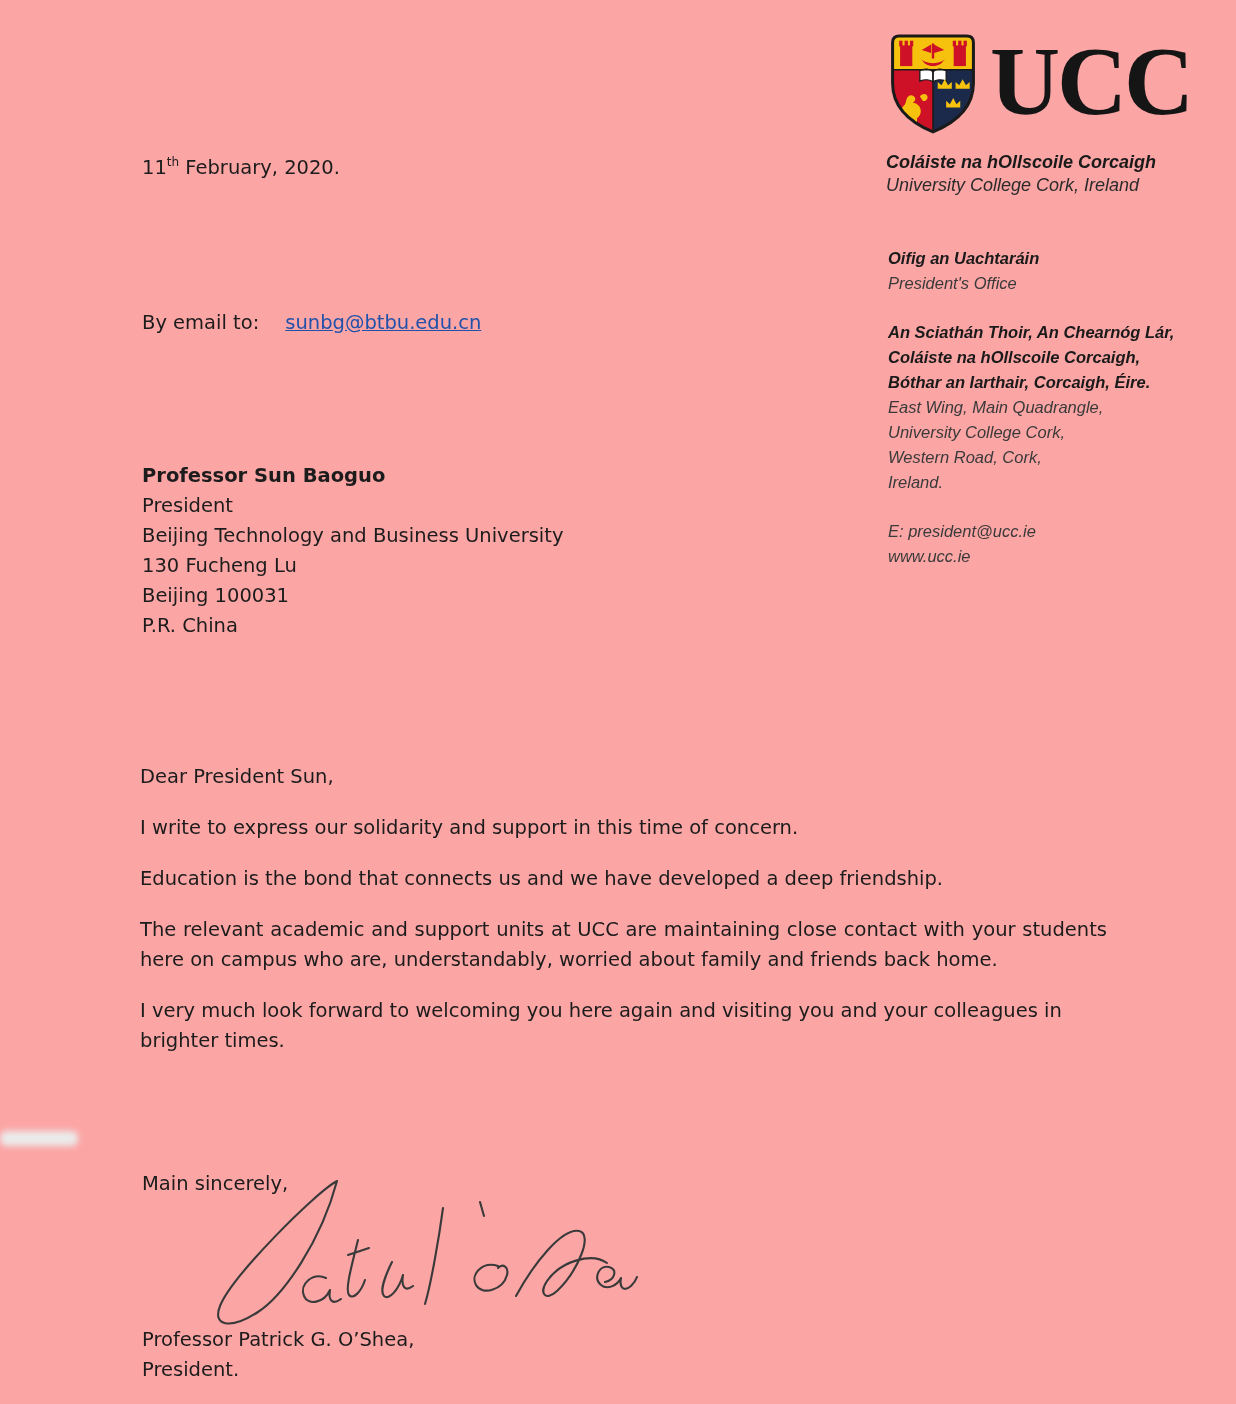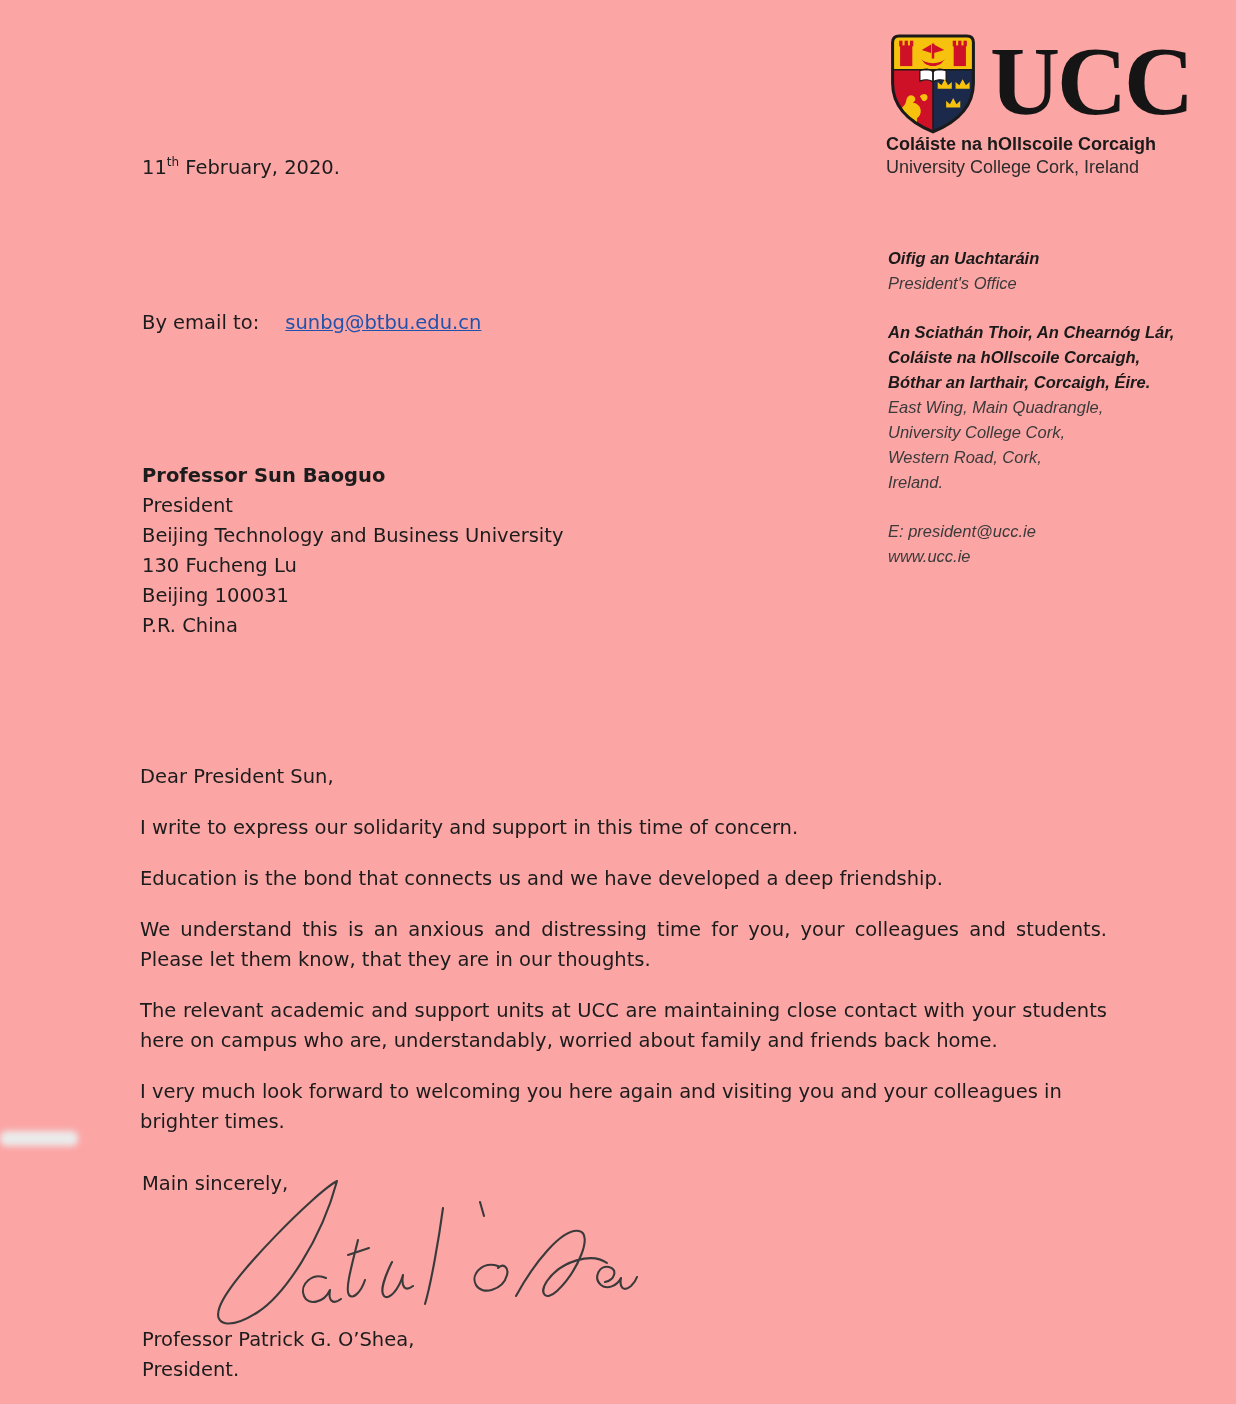--- a/index.html
+++ b/index.html
@@ -12,21 +12,21 @@
     overflow:hidden;
   }
   
   .brand{position:absolute;left:886px;top:30px;display:flex;align-items:flex-start;}
   .crest{width:94px;height:106px;flex:0 0 auto;}
   .wordmark{
     font-family:"Liberation Serif","DejaVu Serif",serif;
     font-weight:bold;font-size:97px;line-height:104px;
     letter-spacing:-3px;color:#151515;margin-left:10px;
   }
-  .brand-names{position:absolute;left:886px;top:133px;font-family:"Liberation Sans",sans-serif;line-height:23px;}
+  .brand-names{position:absolute;left:886px;top:151px;font-family:"Liberation Sans",sans-serif;line-height:23px;font-style:italic;}
   .brand-irish{font-size:18px;font-weight:bold;color:#1a1a1a;}
   .brand-english{font-size:18px;color:#2b2b2b;}
   
   .sidebar{
     position:absolute;left:888px;top:246px;width:330px;
     font-family:"Liberation Sans",sans-serif;
     font-size:16.5px;line-height:25px;color:#3a3a3a;
   }
   .sidebar .blk{margin:0 0 24px 0;font-style:italic;}
   .sidebar .b{font-weight:bold;color:#1a1a1a;}
@@ -150,21 +150,20 @@
     <div class="blk">
       <div>E: president@ucc.ie</div>
       <div>www.ucc.ie</div>
     </div>
   </div>
 
   <div class="letter-body">
     <p>Dear President Sun,</p>
     <p>I write to express our solidarity and support in this time of concern.</p>
     <p>Education is the bond that connects us and we have developed a deep friendship.</p>
-    <p class="jst">We understand this is an anxious and distressing time for you, your colleagues and students.  Please let them know, that they are in our thoughts.</p>
     <p class="jst">The relevant academic and support units at UCC are maintaining close contact with your students here on campus who are, understandably, worried about family and friends back home.</p>
     <p>I very much look forward to welcoming you here again and visiting you and your colleagues in brighter times.</p>
   </div>
 
   <div class="valediction">Main sincerely,</div>
 
   <svg class="signature" viewBox="0 0 470 160" xmlns="http://www.w3.org/2000/svg">
     <g fill="none" stroke="#3a3a3a" stroke-width="2.1" stroke-linecap="round" stroke-linejoin="round">
       <path d="M141,3 C120,14 36,98 24,128 C16,148 34,152 62,134 C88,117 125,63 141,3"></path>
       <path d="M130,100 c-13,-6 -27,6 -22,18 c4,10 20,7 26,-6 c-2,11 3,15 11,9"></path>

